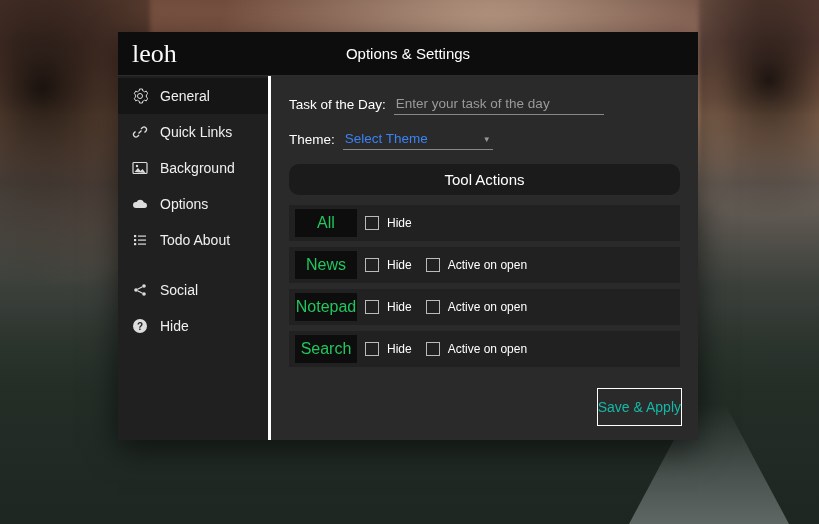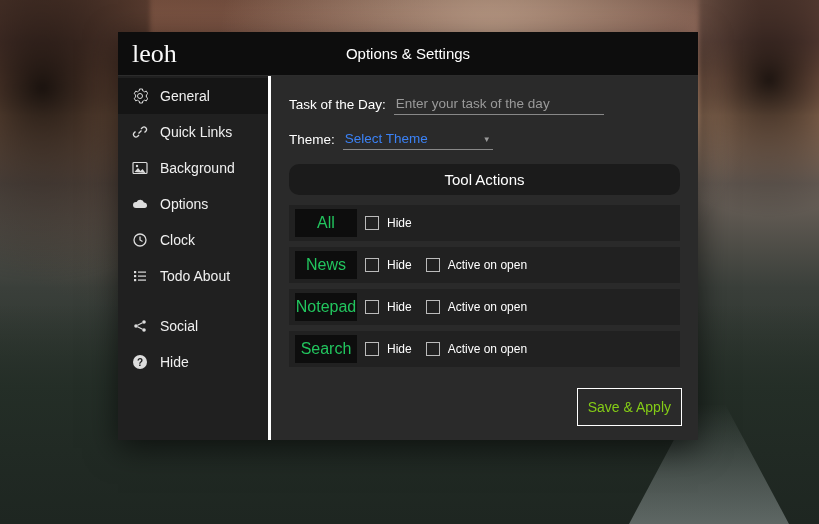--- a/index.html
+++ b/index.html
@@ -188,23 +188,23 @@
       margin-right: 6px;
     }
     .footer {
       position: absolute;
       right: 16px;
       bottom: 14px;
     }
     .apply-btn {
       border: 1.5px solid #fff;
       background: transparent;
-      color: #84cc16;
+      color: #14b8a6;
       font-size: 14px;
-      padding: 10px 10px;
+      padding: 10px 0;
       cursor: pointer;
     }
   </style>
 </head>
 <body>
 
 <div class="bg-sky"></div>
 <div class="bg-tree-left"></div>
 <div class="bg-tree-right"></div>
 <div class="bg-valley"></div>
@@ -249,29 +249,20 @@
 
       <div class="sidebar-item">
         <span class="sidebar-icon">
           <svg viewBox="0 0 16 16" fill="currentColor">
               <path d="M12.5 12H4a3 3 0 0 1 0-6c.2 0 .4 0 .6.1A4 4 0 0 1 12 6.5a2.75 2.75 0 0 1 .5 5.5z"></path>
             </svg>
         </span>
         <span>Options</span>
       </div>
 
-      <div class="sidebar-item">
-        <span class="sidebar-icon">
-          <svg viewBox="0 0 16 16" fill="none" stroke="currentColor" stroke-width="1.3">
-              <circle cx="8" cy="8" r="6"></circle>
-              <path d="M8 4.5V8l2.5 1.5"></path>
-            </svg>
-        </span>
-        <span>Clock</span>
-      </div>
 
       <div class="sidebar-item">
         <span class="sidebar-icon">
           <svg viewBox="0 0 16 16" fill="currentColor">
               <rect x="2" y="3" width="2.2" height="2.2"></rect>
               <rect x="6" y="3.5" width="8" height="1.2"></rect>
               <rect x="2" y="7" width="2.2" height="2.2"></rect>
               <rect x="6" y="7.5" width="8" height="1.2"></rect>
               <rect x="2" y="11" width="2.2" height="2.2"></rect>
               <rect x="6" y="11.5" width="8" height="1.2"></rect>

